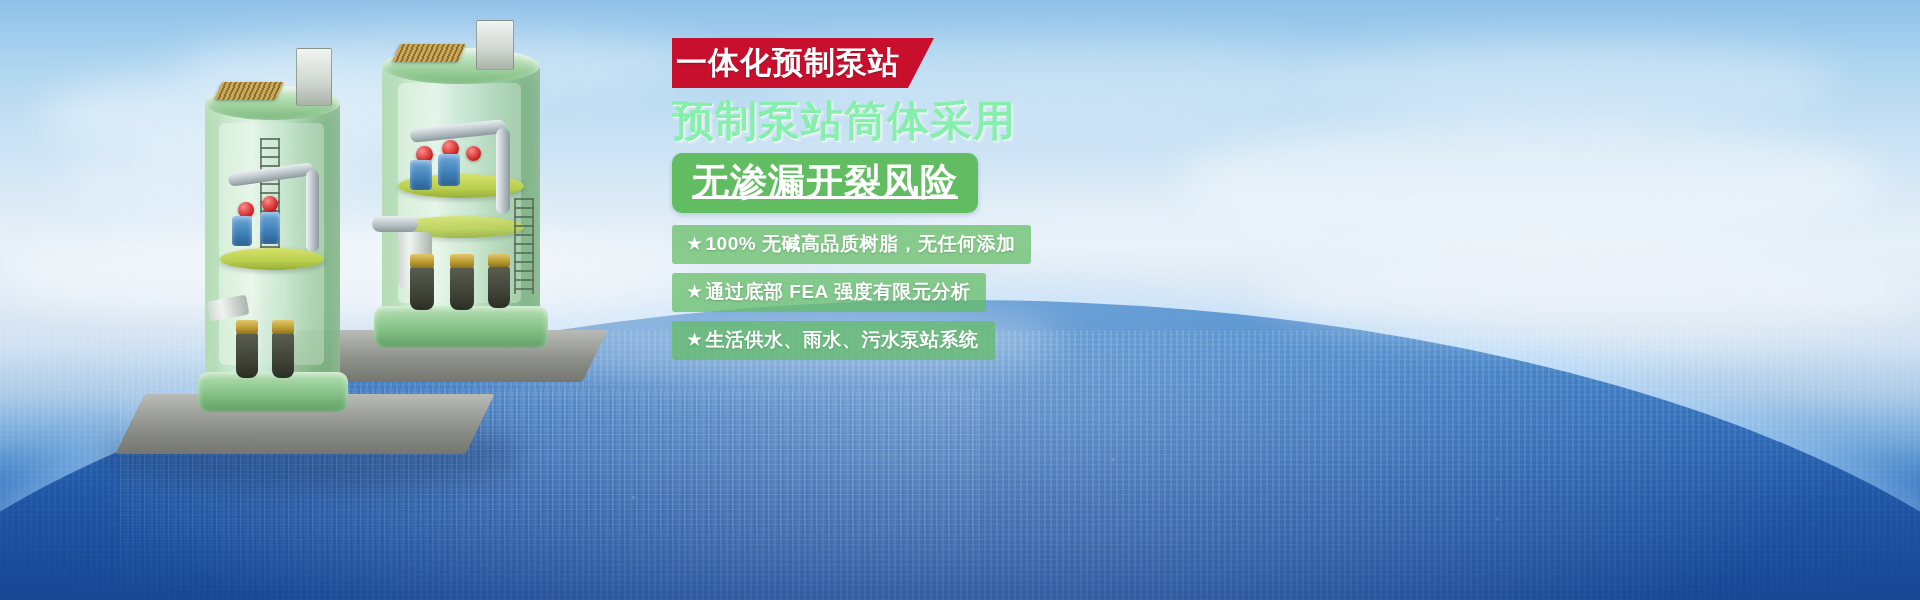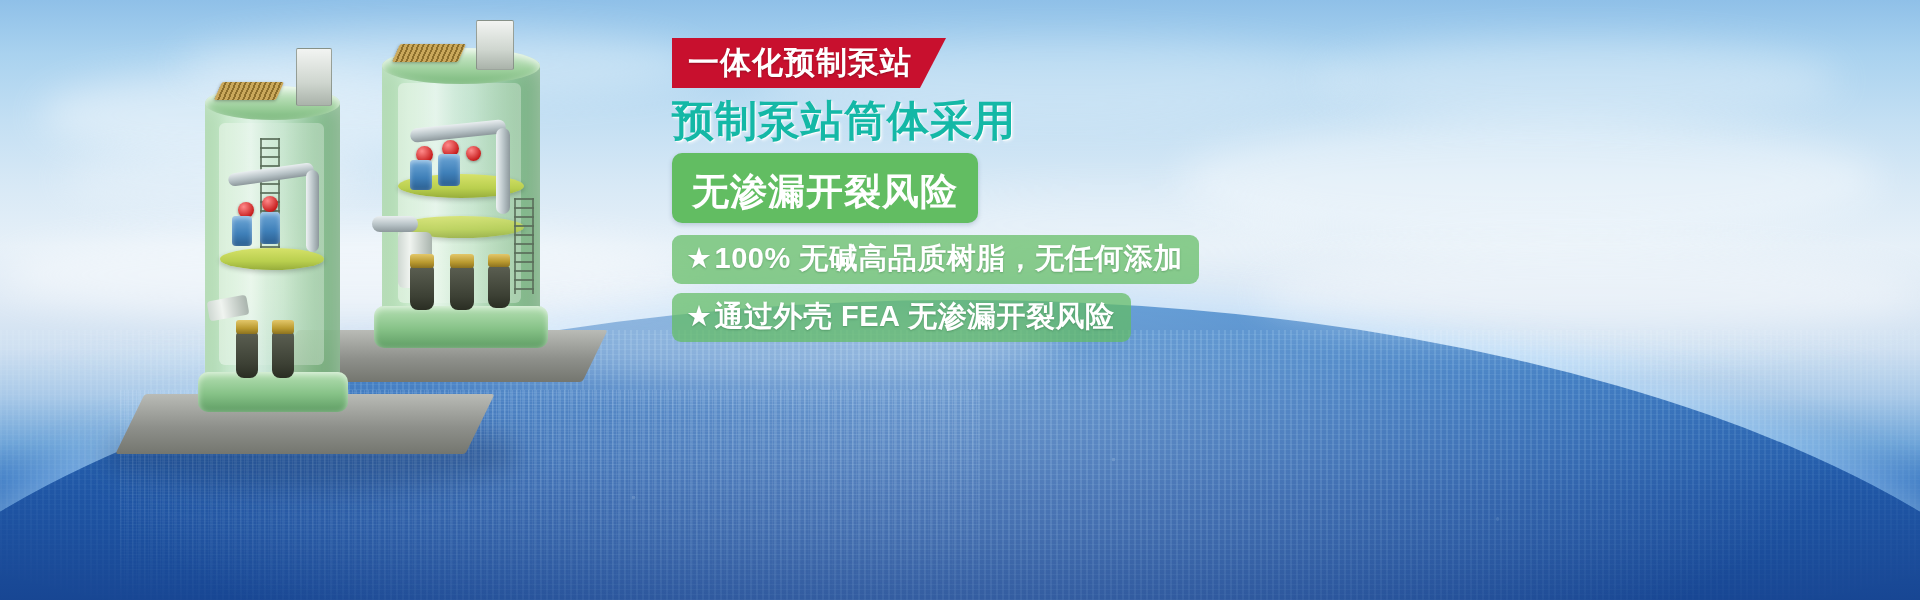--- a/index.html
+++ b/index.html
@@ -151,52 +151,53 @@
     background:linear-gradient(90deg,#cfd8d2,#f0f4f0 35%,#a9b4ad);
   }
 
   
   .copy{position:absolute;left:672px;top:38px;width:1100px;}
 
   .tag{
     position:relative;display:inline-block;
     background:#c8102e;color:#fff;
     font-size:31px;font-weight:bold;line-height:1;
-    padding:9px 34px 10px 16px;letter-spacing:1px;
+    padding:9px 34px 10px 4px;letter-spacing:1px;
     clip-path:polygon(0 0, 100% 0, calc(100% - 26px) 100%, 0 100%);
     text-shadow:0 1px 2px rgba(0,0,0,.25);
   }
 
   .h-blue{
     margin-top:9px;
-    color:#14b8a6;font-size:42px;font-weight:bold;line-height:1.14;
+    color:#86efac;font-size:42px;font-weight:bold;line-height:1.14;
     letter-spacing:1px;
     text-shadow:1px 1px 0 rgba(255,255,255,.85), 2px 2px 3px rgba(255,255,255,.6);
   }
   .h-red{
     color:#c8102e;font-size:42px;font-weight:bold;line-height:1.14;
     letter-spacing:1px;
     text-shadow:1px 1px 0 rgba(255,255,255,.85), 2px 2px 3px rgba(255,255,255,.6);
   }
 
   .pill-solid{
     display:inline-block;margin-top:8px;
     background:#62bd62;color:#fff;
     font-size:37px;font-weight:bold;line-height:1;
-    padding:20px 20px 13px 20px;border-radius:10px;
+    padding:10px 20px 13px 20px;border-radius:10px;
     letter-spacing:1px;
     box-shadow:0 2px 5px rgba(0,40,80,.18);
+    text-decoration:underline;
   }
 
   .bullets{margin-top:12px;}
   .bullet{
     display:block;width:max-content;
     background:rgba(98,189,98,.72);
-    color:#fff;border-radius:9px;
-    font-size:29px;font-weight:bold;line-height:1;
+    color:#fff;border-radius:3px;
+    font-size:19px;font-weight:bold;line-height:1;
     padding:9px 16px 11px 14px;margin-bottom:9px;
     letter-spacing:.5px;
     text-shadow:0 1px 2px rgba(0,60,20,.25);
   }
   .bullet .star{margin-right:2px;}
 </style>
 </head>
 <body>
 
 <div id="banner">
@@ -276,18 +277,21 @@
   <div class="copy">
     <div class="tag">一体化预制泵站</div>
     <div class="h-blue">预制泵站筒体采用</div>
     <div class="pill-solid">无渗漏开裂风险</div>
 
     <div class="bullets">
       <div class="bullet">
         <span class="star">★</span><span>100% 无碱高品质树脂，无任何添加</span>
       </div>
       <div class="bullet">
-        <span class="star">★</span><span>通过外壳 FEA 无渗漏开裂风险</span>
+        <span class="star">★</span><span>通过底部 FEA 强度有限元分析</span>
+      </div>
+      <div class="bullet">
+        <span class="star">★</span><span>生活供水、雨水、污水泵站系统</span>
       </div>
     </div>
   </div>
 
 </div>
 
 </body></html>

